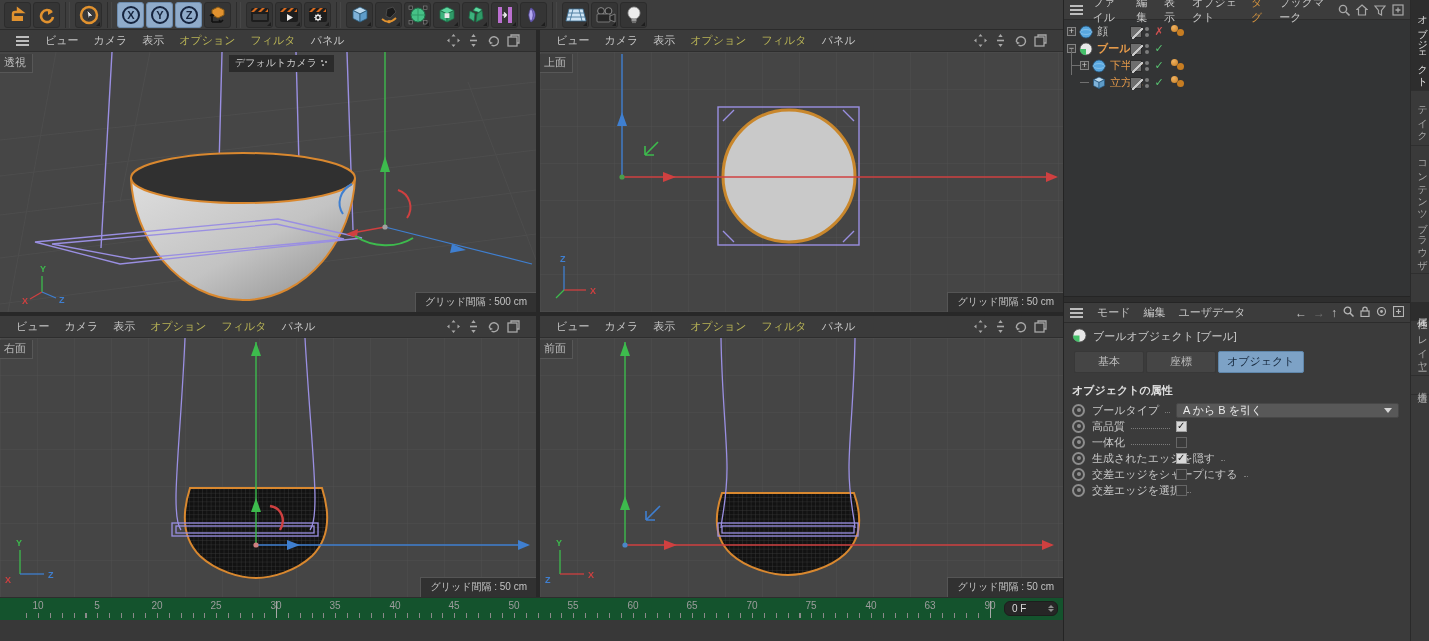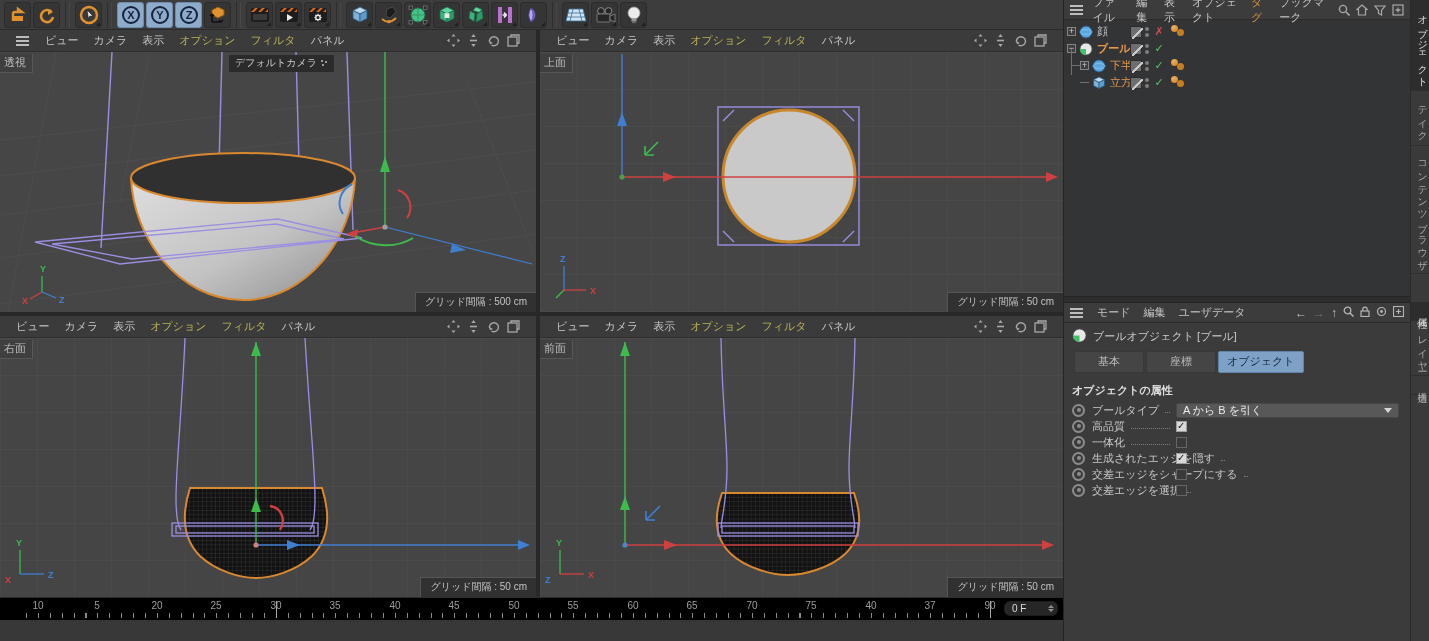--- a/index.html
+++ b/index.html
@@ -33,21 +33,21 @@
     padding:1px 6px 2px 4px;border-right:1px solid #575757;border-bottom:1px solid #575757;}
   .grid-badge{position:absolute;right:0;bottom:0;background:#313131;color:#c3c3c3;font-size:10px;
     padding:2px 9px 3px;border-top:1px solid #555;border-left:1px solid #555;}
   .cam-badge{position:absolute;left:229px;top:25px;background:#2b2b2b;color:#cfcfcf;font-size:10px;
     padding:1px 6px 2px;display:flex;align-items:center;gap:4px;}
   .cam-dots{width:7px;height:7px;display:inline-block;position:relative;}
   .cam-dots::before{content:"";position:absolute;left:0;top:0;width:2px;height:2px;background:#9a9a9a;
     box-shadow:4px 1px 0 #9a9a9a,1px 4px 0 #9a9a9a;}
   
   .timeline{position:absolute;left:0;top:597px;width:1063px;height:44px;background:#3a3a3a;border-top:1px solid #2d2d2d;}
-  .ruler{position:absolute;left:0;top:0;width:100%;height:22px;border-bottom:1px solid #2e2e2e;background:#000000;}
+  .ruler{position:absolute;left:0;top:0;width:100%;height:22px;border-bottom:1px solid #2e2e2e;background:#14532d;}
   .ruler .num{position:absolute;top:2px;width:30px;text-align:center;font-size:10px;color:#9d9d9d;}
   .ticks{position:absolute;left:26px;top:15px;width:976px;height:5px;
     background:repeating-linear-gradient(90deg,#8a8a8a 0 1px,transparent 1px 11.9px);}
   .marker{position:absolute;top:3px;width:1px;height:17px;background:#a8a8a8;}
   .framebox{position:absolute;right:5px;top:3px;width:54px;height:15px;background:#262626;border:1px solid #1d1d1d;
     border-radius:6px;color:#dcdcdc;font-size:10px;display:flex;align-items:center;padding-left:7px;box-sizing:border-box;}
   .spin{margin-left:auto;margin-right:3px;display:flex;flex-direction:column;gap:1px;}
   .spin i{width:0;height:0;border-left:3px solid transparent;border-right:3px solid transparent;}
   .spin .up{border-bottom:3px solid #8d8d8d;}
   .spin .dn{border-top:3px solid #8d8d8d;}
@@ -604,21 +604,21 @@
       <span class="num" style="left:320px">35</span>
       <span class="num" style="left:380px">40</span>
       <span class="num" style="left:439px">45</span>
       <span class="num" style="left:499px">50</span>
       <span class="num" style="left:558px">55</span>
       <span class="num" style="left:618px">60</span>
       <span class="num" style="left:677px">65</span>
       <span class="num" style="left:737px">70</span>
       <span class="num" style="left:796px">75</span>
       <span class="num" style="left:856px">40</span>
-      <span class="num" style="left:915px">37</span>
+      <span class="num" style="left:915px">63</span>
       <span class="num" style="left:975px">90</span>
       <span class="ticks"></span>
       <span class="marker" style="left:276px"></span>
       <span class="marker" style="left:990px"></span>
       <span class="framebox">
         <span>0 F</span>
         <span class="spin">
             <i class="up"></i>
             <i class="dn"></i>
           </span>

